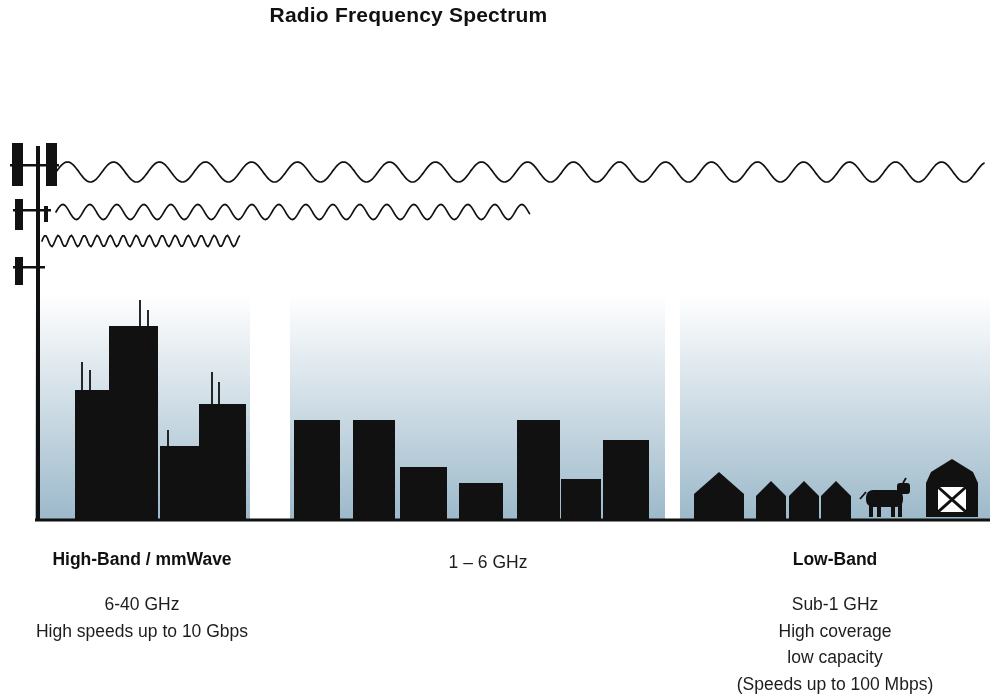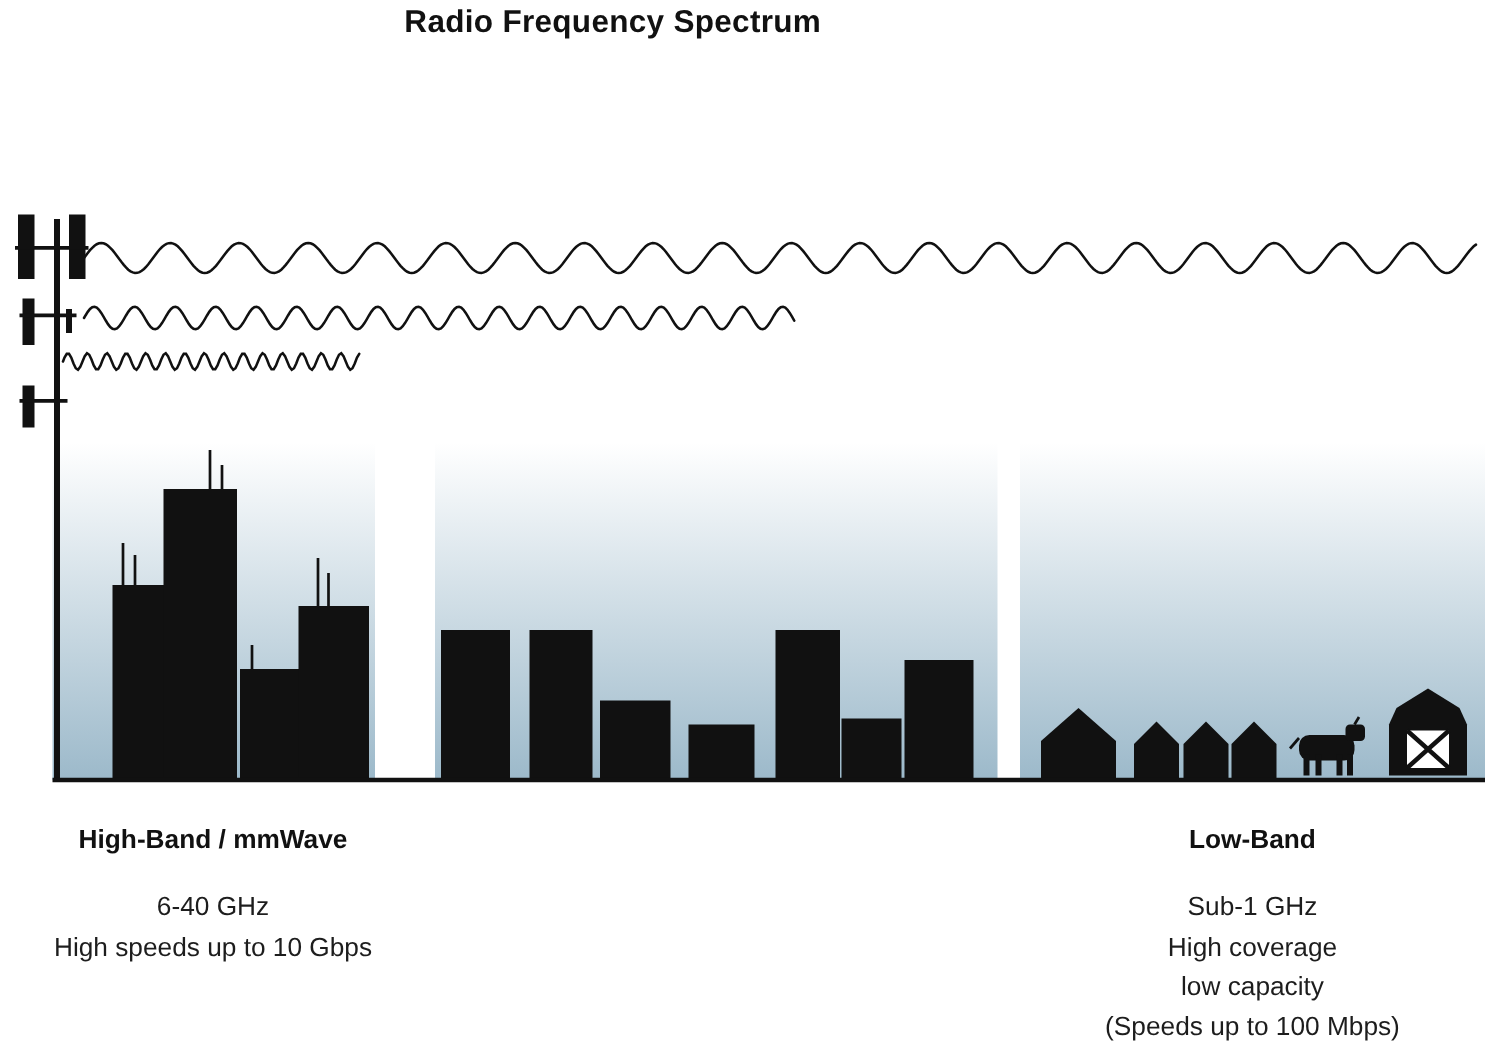--- a/index.html
+++ b/index.html
@@ -113,20 +113,21 @@
   <line x1="35" y1="520" x2="990" y2="520" class="ground"></line>
 </svg>
 
 <div class="band-label label-high">
   <div class="band-heading">High-Band / mmWave</div>
   <div class="band-line">6-40 GHz</div>
   <div class="band-line">High speeds up to 10 Gbps</div>
 </div>
 
 <div class="band-label label-mid">
+  <div class="band-line">1 – 6 GHz</div>
 </div>
 
 <div class="band-label label-low">
   <div class="band-heading">Low-Band</div>
   <div class="band-line">Sub-1 GHz</div>
   <div class="band-line">High coverage</div>
   <div class="band-line">low capacity</div>
   <div class="band-line">(Speeds up to 100 Mbps)</div>
 </div>
 

